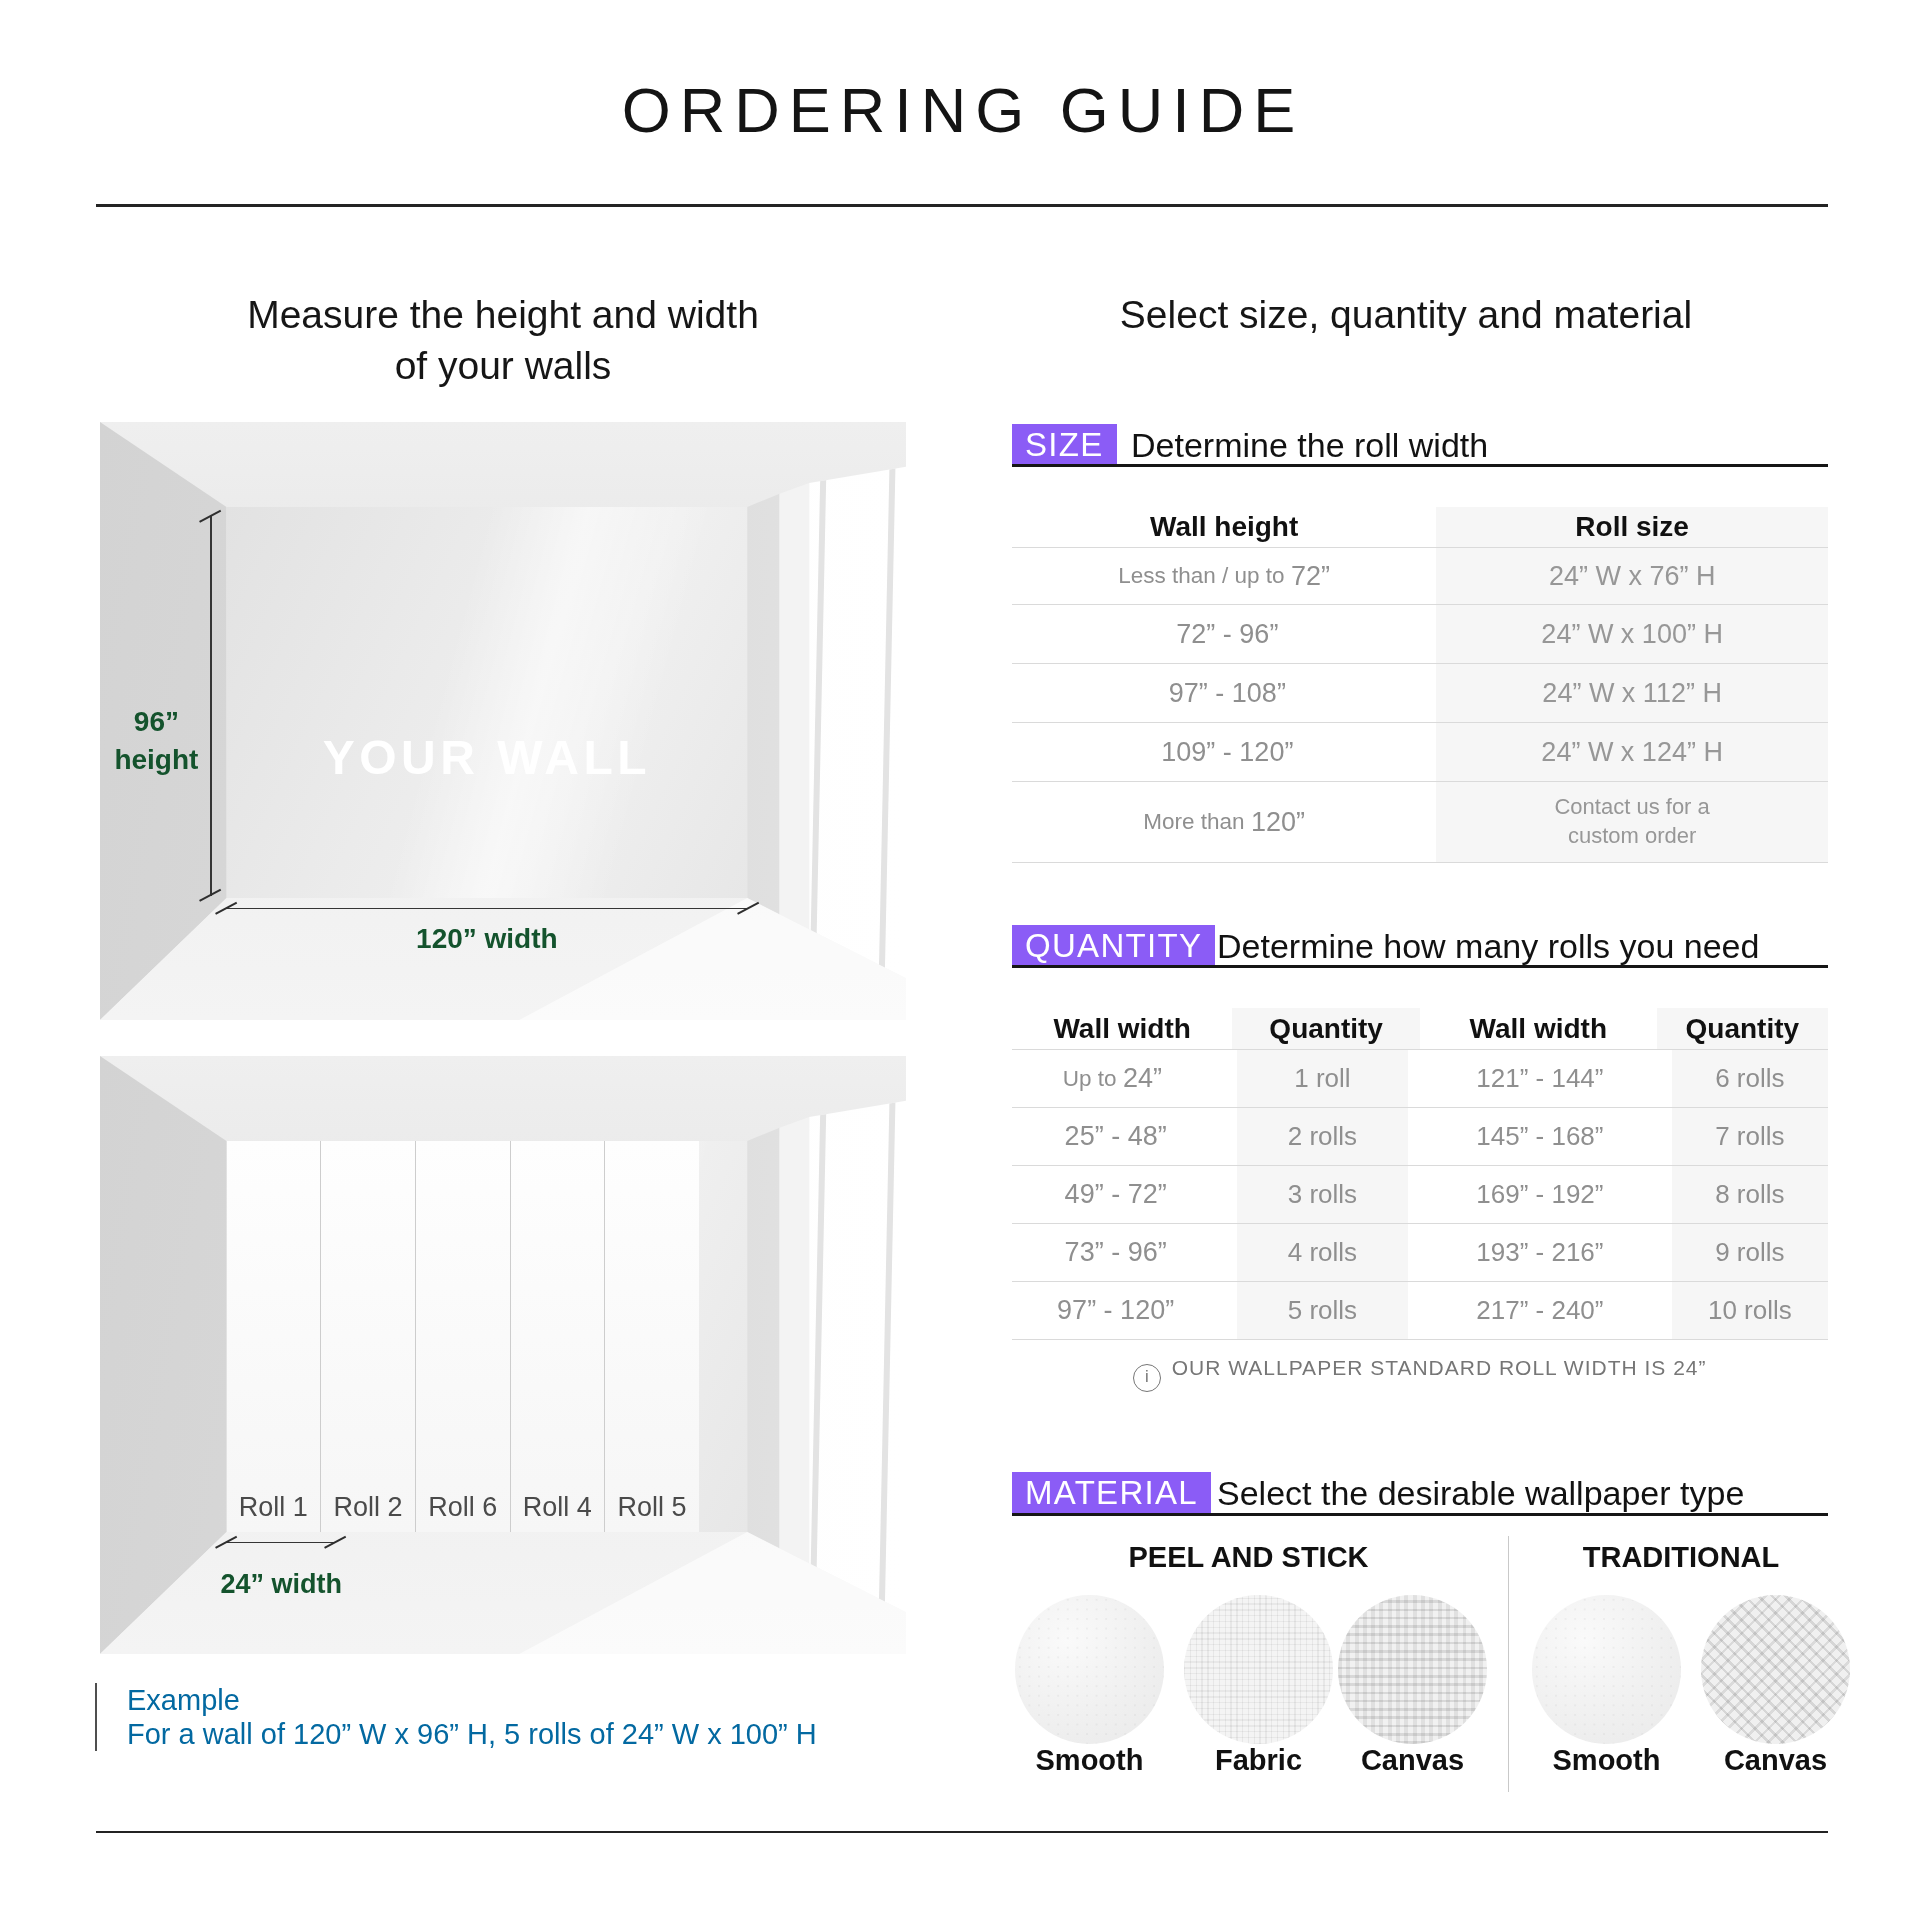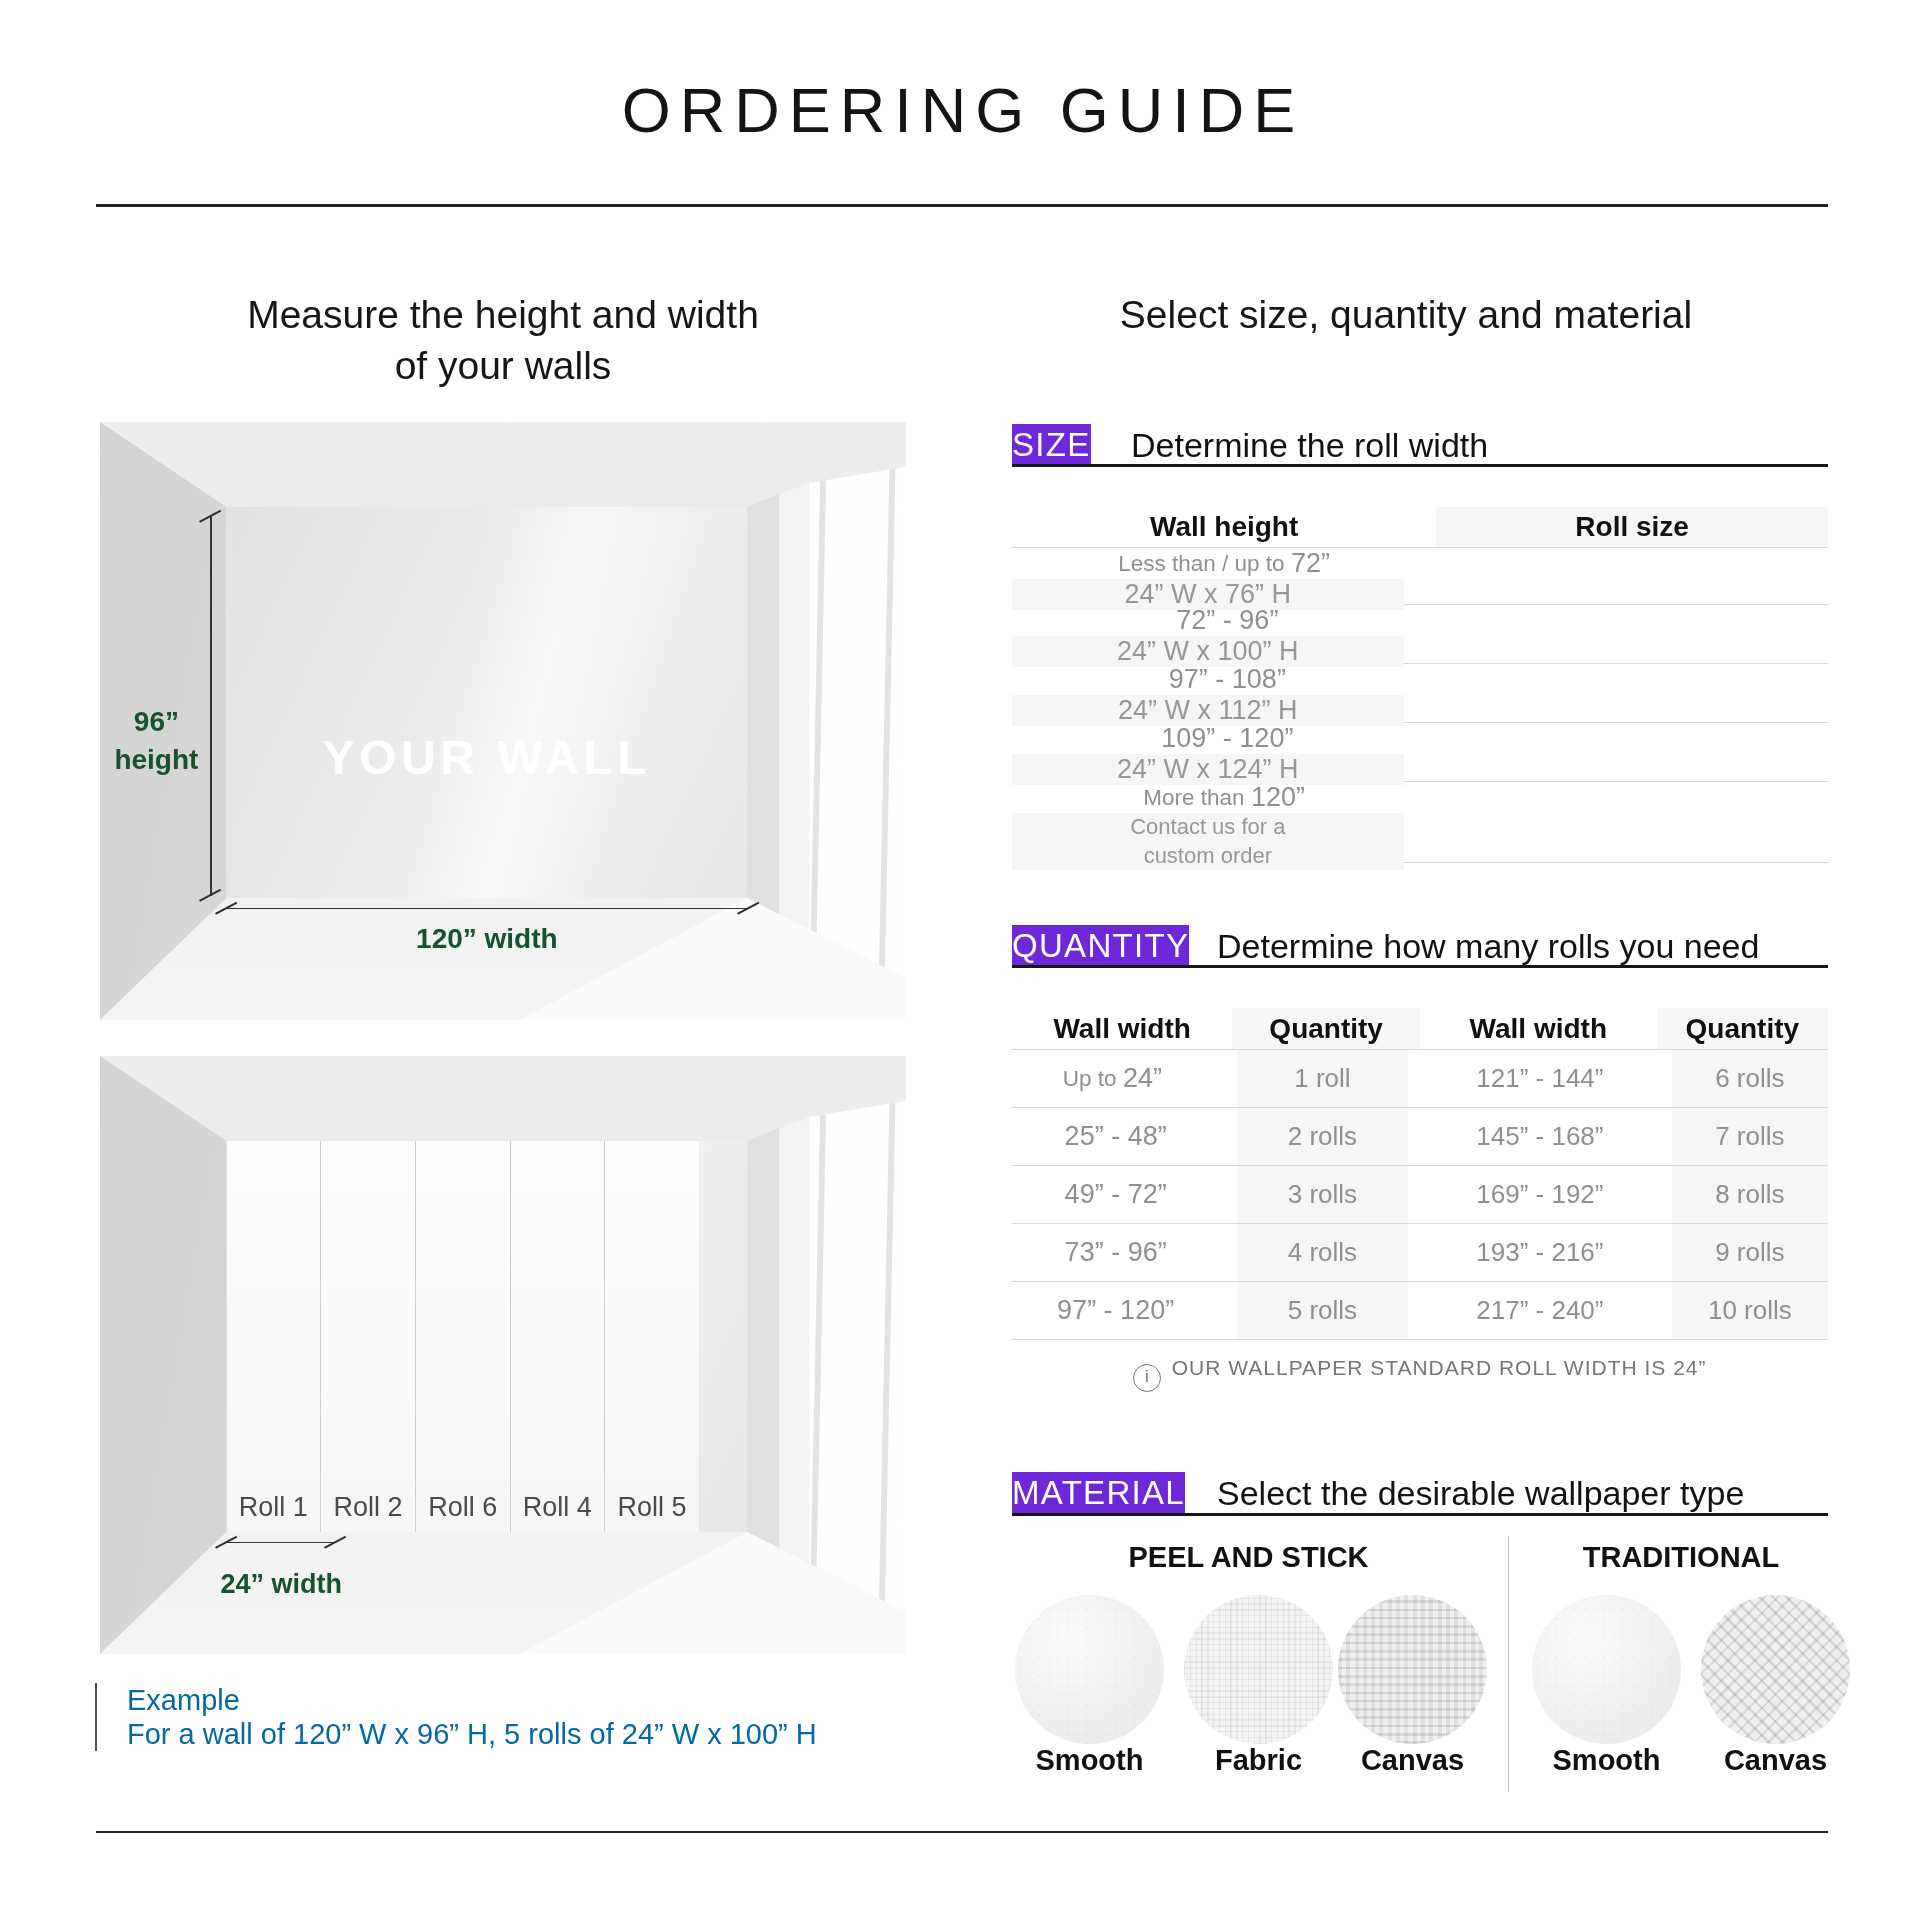--- a/index.html
+++ b/index.html
@@ -66,37 +66,37 @@
   .roll{flex:1;position:relative;background:linear-gradient(180deg,#fefefe 0%,#f6f6f6 100%);
         border-right:1.3px solid #cdcdcd;}
   .roll:last-child{border-right:none;}
   .roll-label{position:absolute;left:0;right:0;bottom:2.2%;text-align:center;font-size:27px;color:#4a4a4a;}
 
   
   .example{position:absolute;left:95px;top:1683px;border-left:2.6px solid #4f4f4f;
            padding-left:30px;font-size:29px;line-height:1.18;color:#0369a1;}
 
   
-  .badge{position:absolute;left:1012px;background:#6d28d9;color:#ffffff;font-size:33px;
-         font-weight:500;letter-spacing:1.3px;padding:0 0;height:42px;line-height:42px;}
+  .badge{position:absolute;left:1012px;background:#8b5cf6;color:#ffffff;font-size:33px;
+         font-weight:500;letter-spacing:1.3px;padding:0 13px;height:42px;line-height:42px;}
   .size-badge{top:424px;} .qty-badge{top:925px;} .mat-badge{top:1472px;}
   .subtitle{position:absolute;font-size:34px;color:#121212;height:42px;line-height:42px;}
   .size-subtitle{left:1131px;top:424px;}
   .qty-subtitle{left:1217px;top:925px;}
   .mat-subtitle{left:1217px;top:1472px;}
   .section-rule{position:absolute;left:1012px;width:816px;height:3.2px;background:#161616;}
   .size-rule{top:464px;} .qty-rule{top:965px;} .mat-rule{top:1513px;}
 
   
   .size-table{position:absolute;left:1012px;top:507px;width:816px;}
   .st-row{display:flex;border-bottom:1.3px solid #dadada;}
   .st-c1,.st-c2{display:flex;align-items:center;justify-content:center;text-align:center;}
   .st-c1{width:52%;} .st-c2{width:48%;background:#f6f6f6;}
   .st-header{height:40px;} .st-header .st-c1,.st-header .st-c2{font-size:28px;font-weight:700;color:#111111;}
-  .st-data{height:58px;color:#8f8f8f;flex-direction:column;}
+  .st-data{height:58px;color:#8f8f8f;}
   .st-data.first{height:56px;} .st-data.last{height:80px;}
   .cell-small{font-size:22.5px;margin-right:6.4px;color:#8f8f8f;}
   .cell-big{font-size:27px;color:#8f8f8f;}
   .st-c2 .cell-roll{font-size:27px;color:#979797;}
   .st-data.last .cell-roll{font-size:22px;line-height:1.3;max-width:212px;color:#979797;}
 
   
   .qty-table{position:absolute;left:1012px;top:1008px;width:816px;}
   .qt-row{display:flex;border-bottom:1.3px solid #dadada;}
   .qt-c{display:flex;align-items:center;justify-content:center;text-align:center;}

